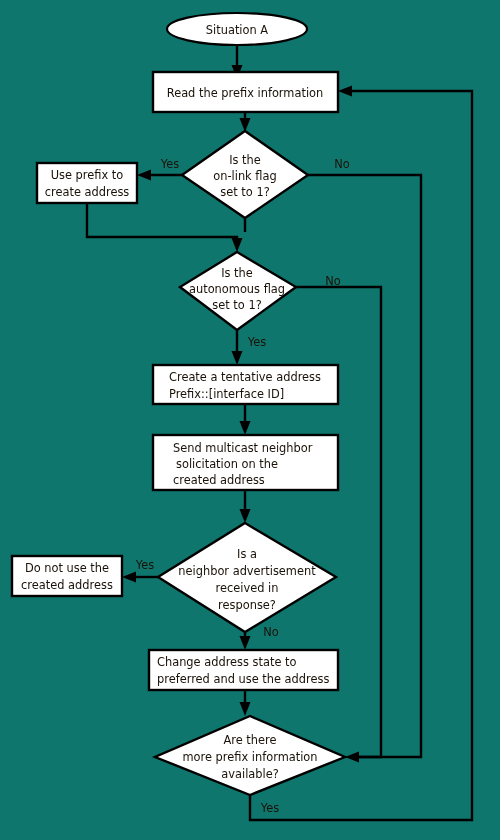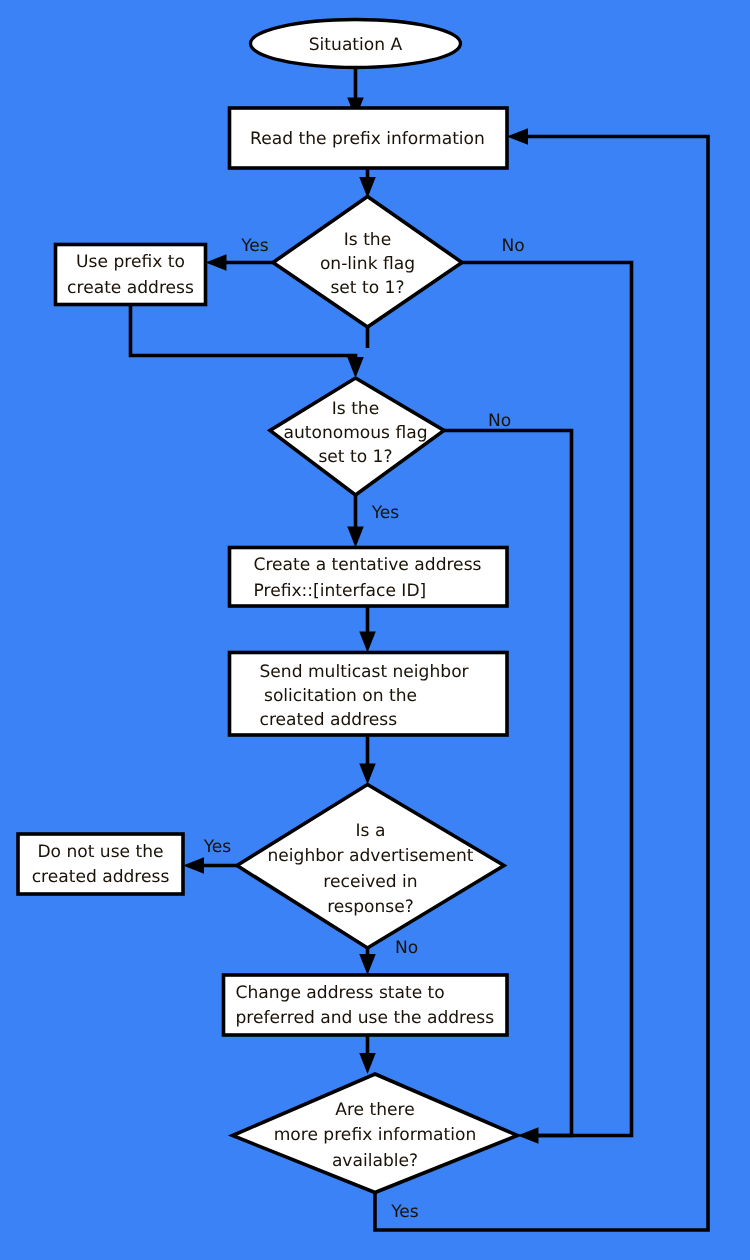--- a/index.html
+++ b/index.html
@@ -8,21 +8,21 @@
     padding: 0;
     background: #ffffff;
   }
   body {
     font-family: "DejaVu Sans", sans-serif;
   }
   #flowchart-root {
     position: relative;
     width: 500px;
     height: 840px;
-    background: #3b82f6;
+    background: #0f766e;
     overflow: hidden;
   }
   #flow-svg {
     position: absolute;
     top: 0;
     left: 0;
     width: 500px;
     height: 840px;
     display: block;
   }

